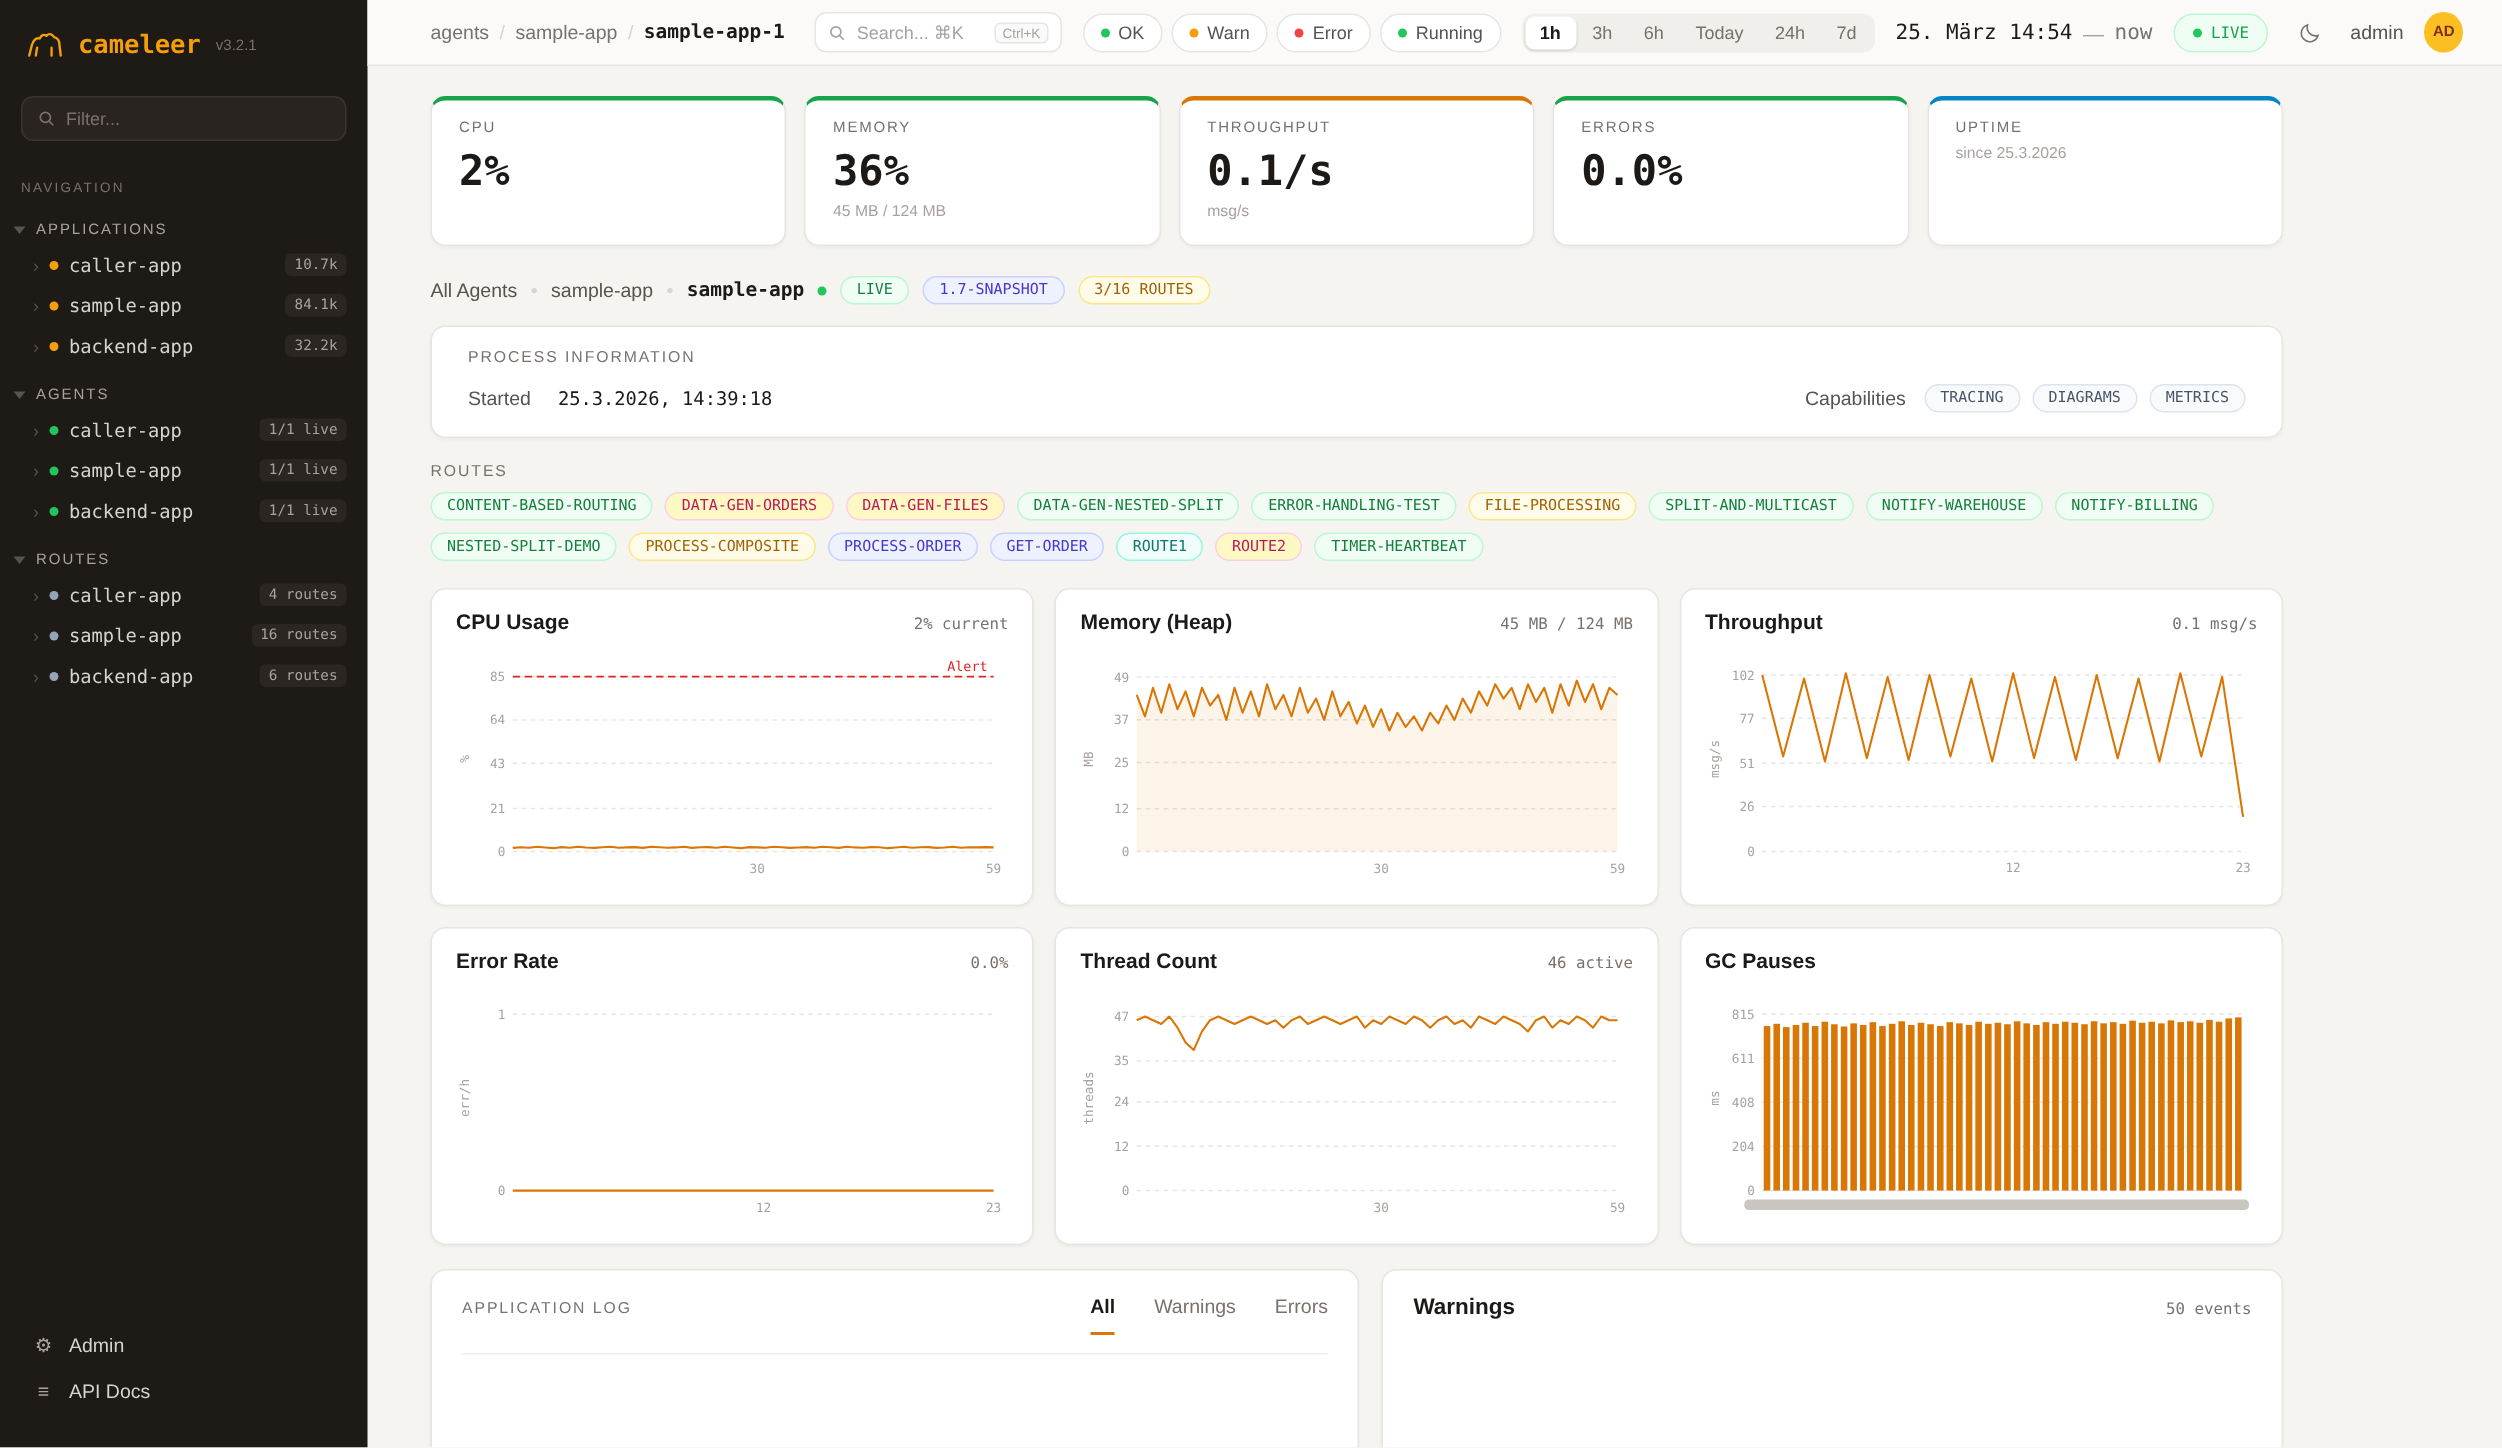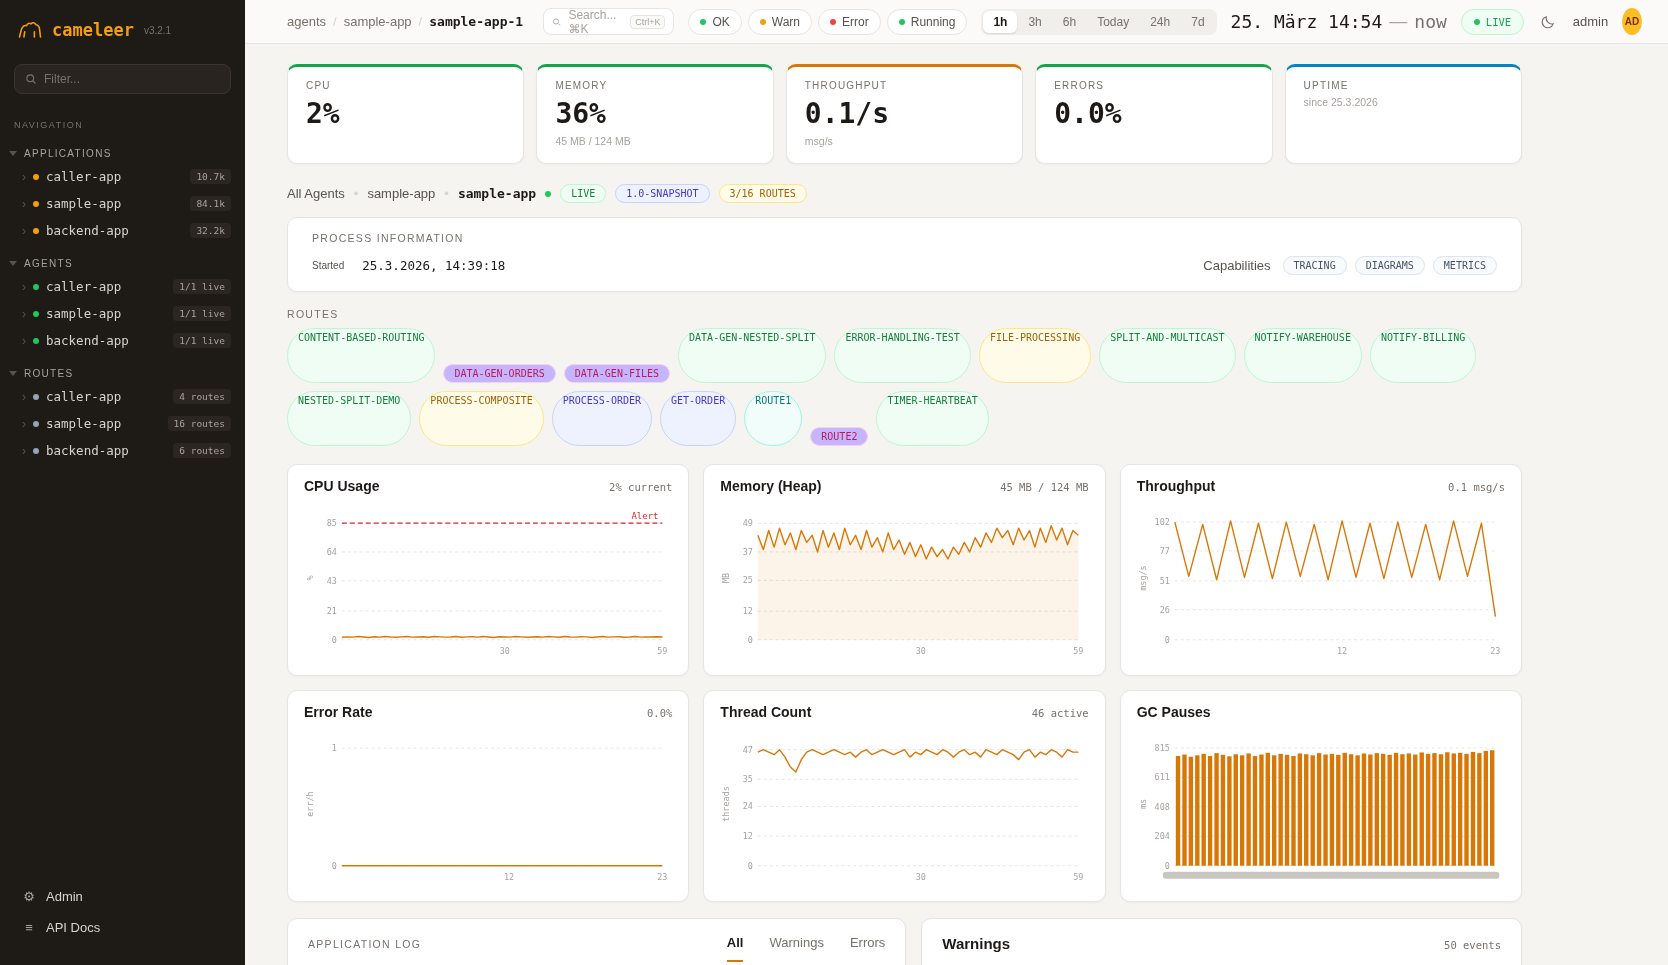--- a/index.html
+++ b/index.html
@@ -36,21 +36,21 @@
   .crumbs { display:flex; align-items:center; gap:7px; font-size:13px; white-space:nowrap; }
   .crumb-muted { color:#78716c; } .crumb-sep { color:#d6d3d1; }
   .crumb-current { font-family:"DejaVu Sans Mono", monospace; font-weight:700; font-size:13px; color:#1c1917; }
   .searchbox { display:flex; align-items:center; gap:7px; background:#ffffff; border:1px solid #e7e5e4; border-radius:8px; height:27px; padding:0 8px; width:172px; color:#a8a29e; font-size:12px; margin-left:6px; }
   .searchbox .kbd { margin-left:auto; font-size:9px; border:1px solid #e7e5e4; border-radius:4px; padding:1px 4px; color:#a8a29e; background:#fafaf9; }
   .status-filters { display:flex; gap:6px; }
   .sfilter { display:flex; align-items:center; gap:6px; border:1px solid #e7e5e4; background:#fff; border-radius:999px; height:26px; padding:0 11px; font-size:12px; color:#57534e; cursor:pointer; }
   .seg { display:flex; background:#f0efeb; border-radius:8px; padding:2px; gap:1px; }
   .seg-btn { border:none; background:transparent; font-size:12px; color:#78716c; padding:4px 10px; border-radius:6px; cursor:pointer; font-family:"Liberation Sans", sans-serif; }
   .seg-btn.active { background:#fff; color:#1c1917; box-shadow:0 1px 2px rgba(0,0,0,.12); font-weight:700; }
-  .daterange { display:flex; align-items:center; gap:7px; font-size:18px; white-space:nowrap; }
+  .daterange { display:flex; align-items:center; gap:7px; font-size:14px; white-space:nowrap; }
   .daterange .dr-main { font-family:"DejaVu Sans Mono", monospace; color:#1c1917; }
   .daterange .dr-dash { color:#a8a29e; }
   .daterange .dr-now { font-family:"DejaVu Sans Mono", monospace; color:#78716c; }
   .live-pill { display:flex; align-items:center; gap:6px; background:#f0fdf4; border:1px solid #bbf7d0; color:#16a34a; font-family:"DejaVu Sans Mono", monospace; font-size:10.5px; border-radius:999px; height:26px; padding:0 12px; cursor:pointer; }
   .icon-btn { width:28px; height:28px; border-radius:50%; border:none; background:transparent; display:flex; align-items:center; justify-content:center; cursor:pointer; }
   .user-name { font-size:13px; color:#57534e; }
   .avatar { width:27px; height:27px; border-radius:50%; background:#fbbf24; color:#7c2d12; font-size:10px; font-weight:700; display:flex; align-items:center; justify-content:center; cursor:pointer; }
 
   
   .content { flex:1; overflow:hidden; padding:20px 146px 0 42px; }
@@ -64,28 +64,28 @@
   .acc-green { border-top-color:#16a34a; } .acc-orange { border-top-color:#d97706; } .acc-blue { border-top-color:#0284c7; }
 
   .agent-bar { display:flex; align-items:center; gap:9px; margin-top:20px; font-size:13px; }
   .ab-link { color:#57534e; cursor:pointer; }
   .ab-sep { color:#d6d3d1; }
   .ab-current { font-family:"DejaVu Sans Mono", monospace; font-weight:700; color:#1c1917; }
   .pill { font-family:"DejaVu Sans Mono", monospace; font-size:10px; border-radius:999px; padding:3px 10px; border:1px solid transparent; white-space:nowrap; }
   .pill-green  { background:#f0fdf4; border-color:#bbf7d0; color:#15803d; }
   .pill-purple { background:#eef2ff; border-color:#c7d2fe; color:#4338ca; }
   .pill-yellow { background:#fefce8; border-color:#fde68a; color:#a16207; }
-  .pill-pink   { background:#c4b5fd; border-color:#fbcfe8; color:#be185d;margin-top:36px; }
+  .pill-pink   { background:#fef9c3; border-color:#fbcfe8; color:#be185d; }
   .pill-teal   { background:#f0fdfa; border-color:#99f6e4; color:#0f766e; }
   .pill-slate  { background:#f8fafc; border-color:#dbe4f0; color:#475569; }
 
   .process-card { margin-top:14px; padding:14px 24px 16px 24px; }
   .pc-title { font-size:10.5px; letter-spacing:1.3px; color:#78716c; }
   .pc-row { display:flex; align-items:center; margin-top:12px; }
-  .pc-started-label { font-size:10px; color:#57534e; margin-right:18px; }
+  .pc-started-label { font-size:13px; color:#57534e; margin-right:18px; }
   .pc-started-value { font-family:"DejaVu Sans Mono", monospace; font-size:12.5px; color:#1c1917; }
   .pc-caps { margin-left:auto; display:flex; align-items:center; gap:8px; }
   .pc-caps-label { font-size:13px; color:#57534e; margin-right:4px; }
 
   .routes-section { margin-top:16px; }
   .routes-title { font-size:10.5px; letter-spacing:1.3px; color:#78716c; margin-bottom:8px; }
   .routes-pills { display:flex; flex-wrap:wrap; gap:8px 8px; }
   .routes-pills .pill { cursor:pointer; }
 
   .charts-grid { display:grid; grid-template-columns:repeat(3,1fr); gap:14px; margin-top:18px; }
@@ -320,21 +320,21 @@
       </div>
 
       <div class="agent-bar">
         <span class="ab-link">All Agents</span>
         <span class="ab-sep">•</span>
         <span class="ab-link">sample-app</span>
         <span class="ab-sep">•</span>
         <span class="ab-current">sample-app</span>
         <span class="dot" style="background:#22c55e"></span>
         <span class="pill pill-green">LIVE</span>
-        <span class="pill pill-purple">1.0-SNAPSHOT</span>
+        <span class="pill pill-purple">1.7-SNAPSHOT</span>
         <span class="pill pill-yellow">3/16 ROUTES</span>
       </div>
 
       <div class="card process-card">
         <div class="pc-title">PROCESS INFORMATION</div>
         <div class="pc-row">
           <span class="pc-started-label">Started</span>
           <span class="pc-started-value">25.3.2026, 14:39:18</span>
           <div class="pc-caps">
             <span class="pc-caps-label">Capabilities</span>

